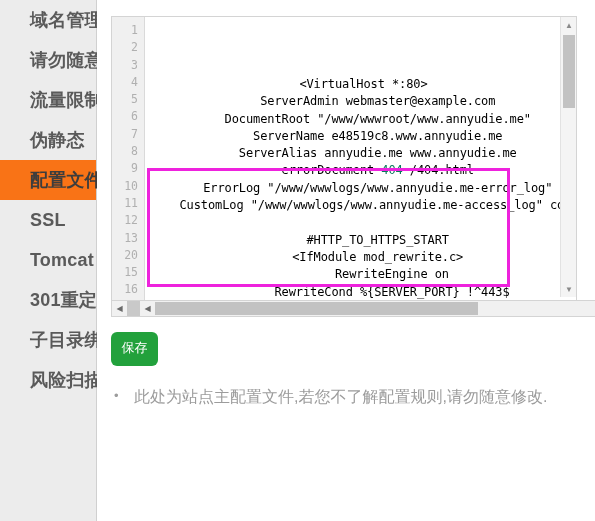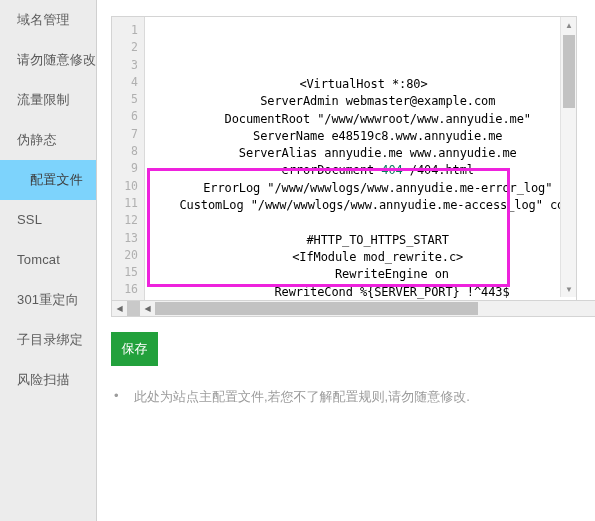--- a/index.html
+++ b/index.html
@@ -31,30 +31,31 @@
     height: 521px;
     background: #ececec;
     border-right: 1px solid #d0d0d0;
     box-sizing: border-box;
     flex: 0 0 97px;
     position: relative;
   }
   .nav-item {
     height: 40px;
     line-height: 40px;
-    padding-left: 17px;
-    font-size: 13px;
+    padding-left: 30px;
+    font-size: 18px;
     color: #5a5a5a;
     letter-spacing: 0.2px;
     box-sizing: border-box;
     white-space: nowrap;
     cursor: pointer;
+    font-weight: bold;
   }
   .nav-item.active {
-    background: #7dd3fc;
+    background: #f97316;
     color: #3d3d3d;
     text-align: center;
   }
 
   
   #content {
     flex: 1 1 auto;
     position: relative;
     background: #ffffff;
   }
@@ -189,42 +190,42 @@
   
   #save-btn {
     position: absolute;
     left: 14px;
     top: 332px;
     width: 47px;
     height: 34px;
     background: #22a13c;
     color: #ffffff;
     border: none;
-    border-radius: 0;
+    border-radius: 6px;
     font-size: 13px;
-    font-family: Liberation Sans, sans-serif;
+    font-family: Liberation Mono, monospace;
     cursor: pointer;
     padding: 0;
     line-height: 34px;
     text-align: center;
   }
 
   
   #note-list {
     position: absolute;
     left: 14px;
     top: 388px;
     margin: 0;
     padding: 0;
     list-style: none;
   }
   #note-list li {
     position: relative;
     padding-left: 23px;
-    font-size: 13px;
+    font-size: 16px;
     color: #9c9c9c;
     line-height: 18px;
   }
   #note-list li:before {
     content: "\2022";
     position: absolute;
     left: 3px;
     top: -1px;
     color: #9c9c9c;
     font-size: 13px;

